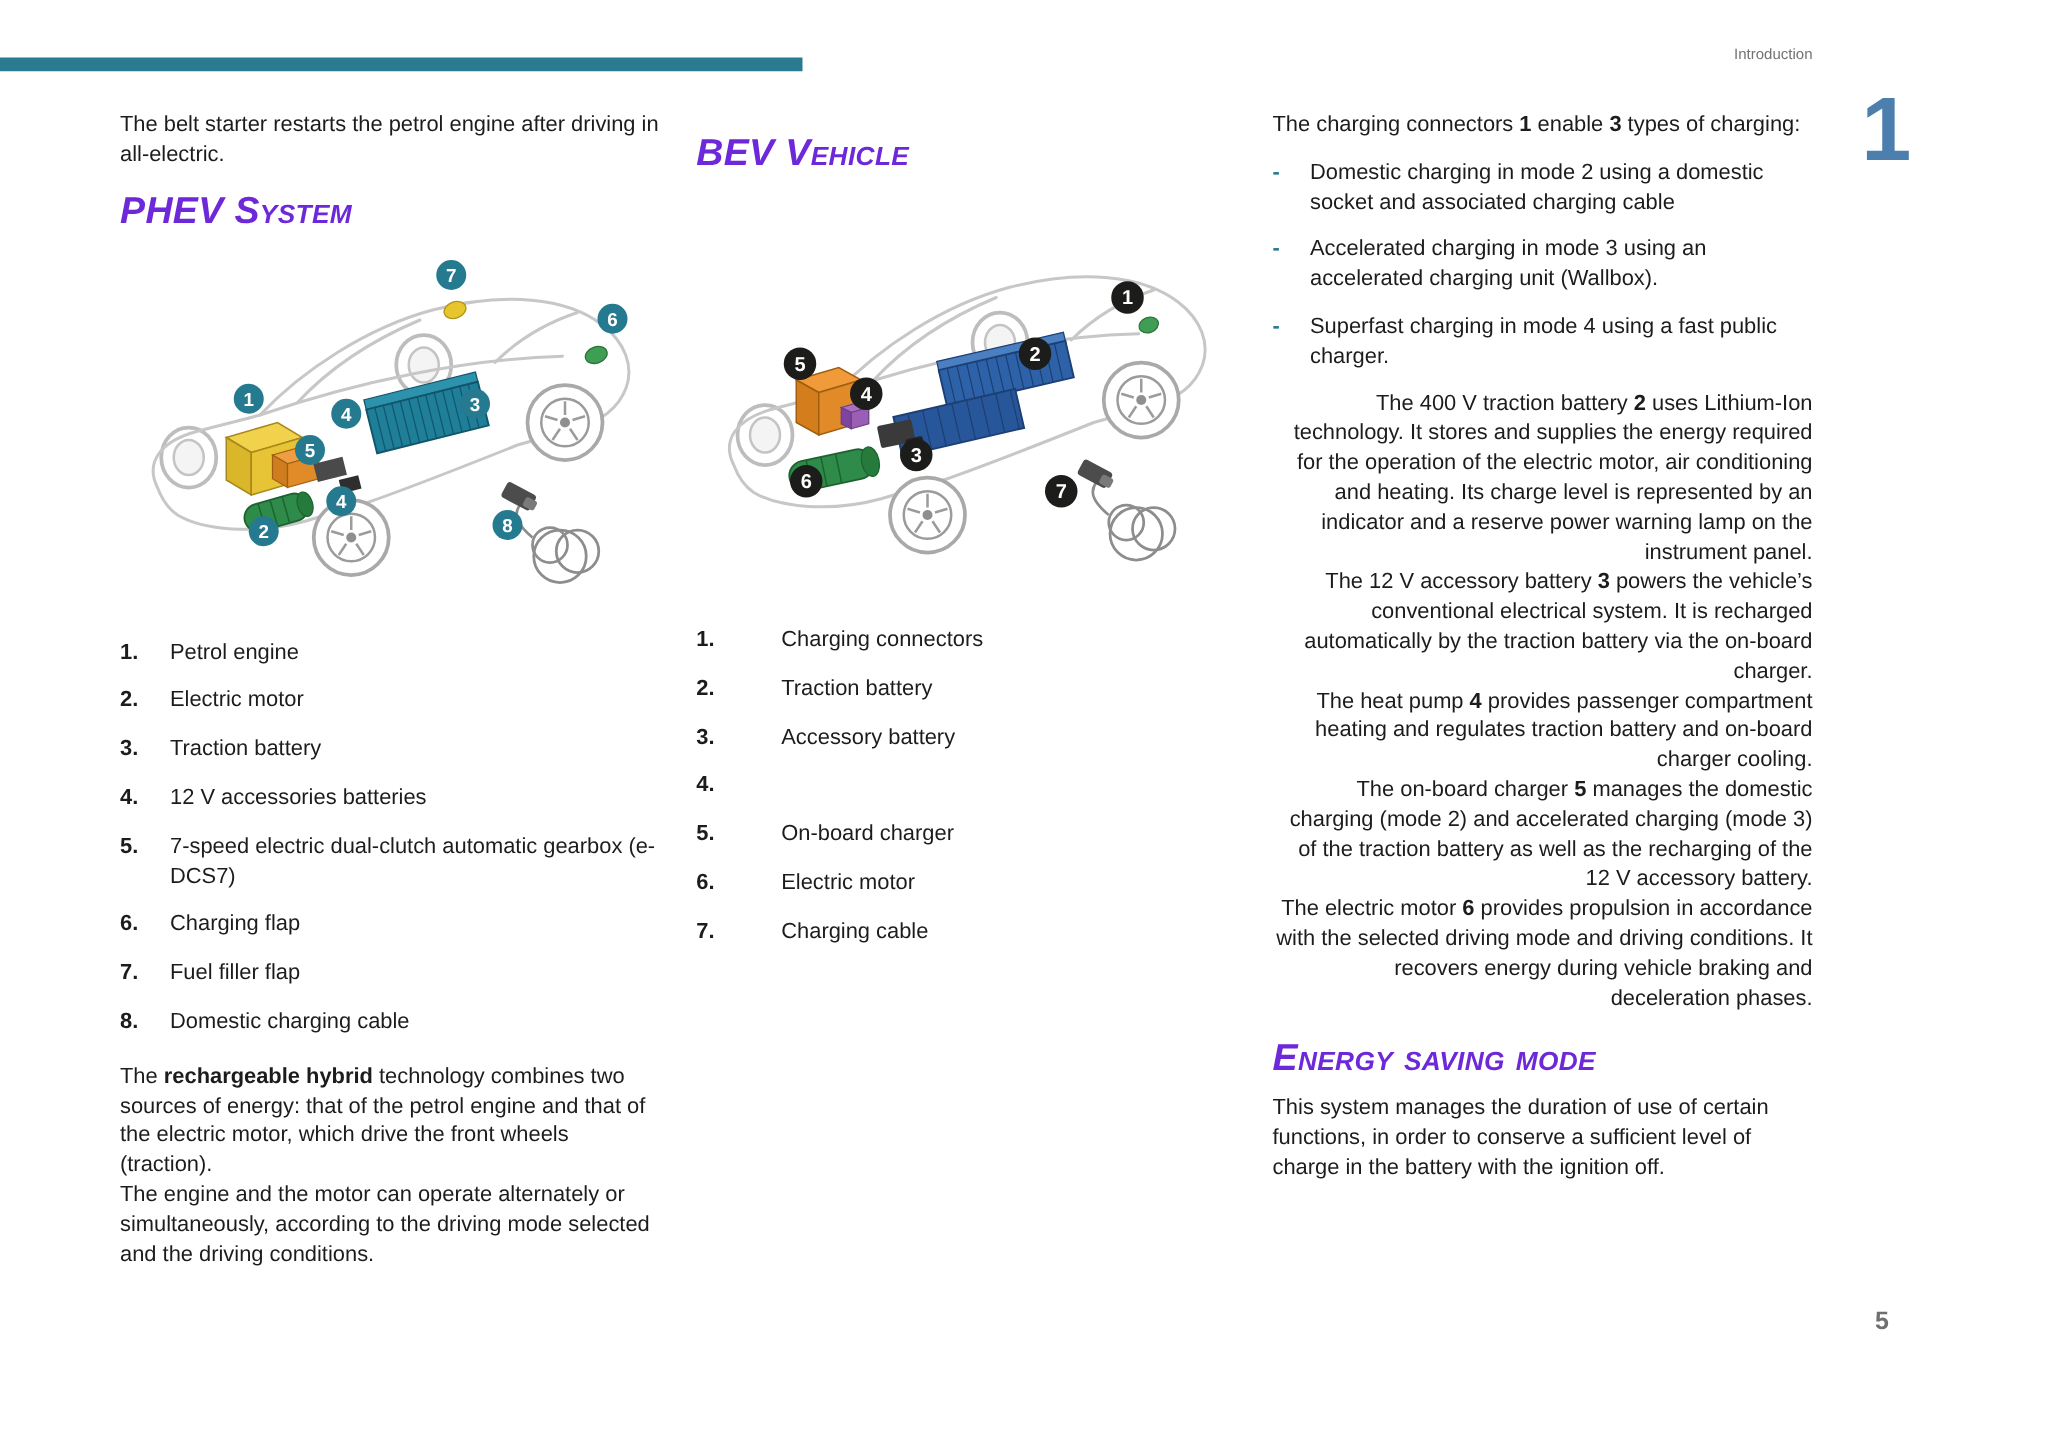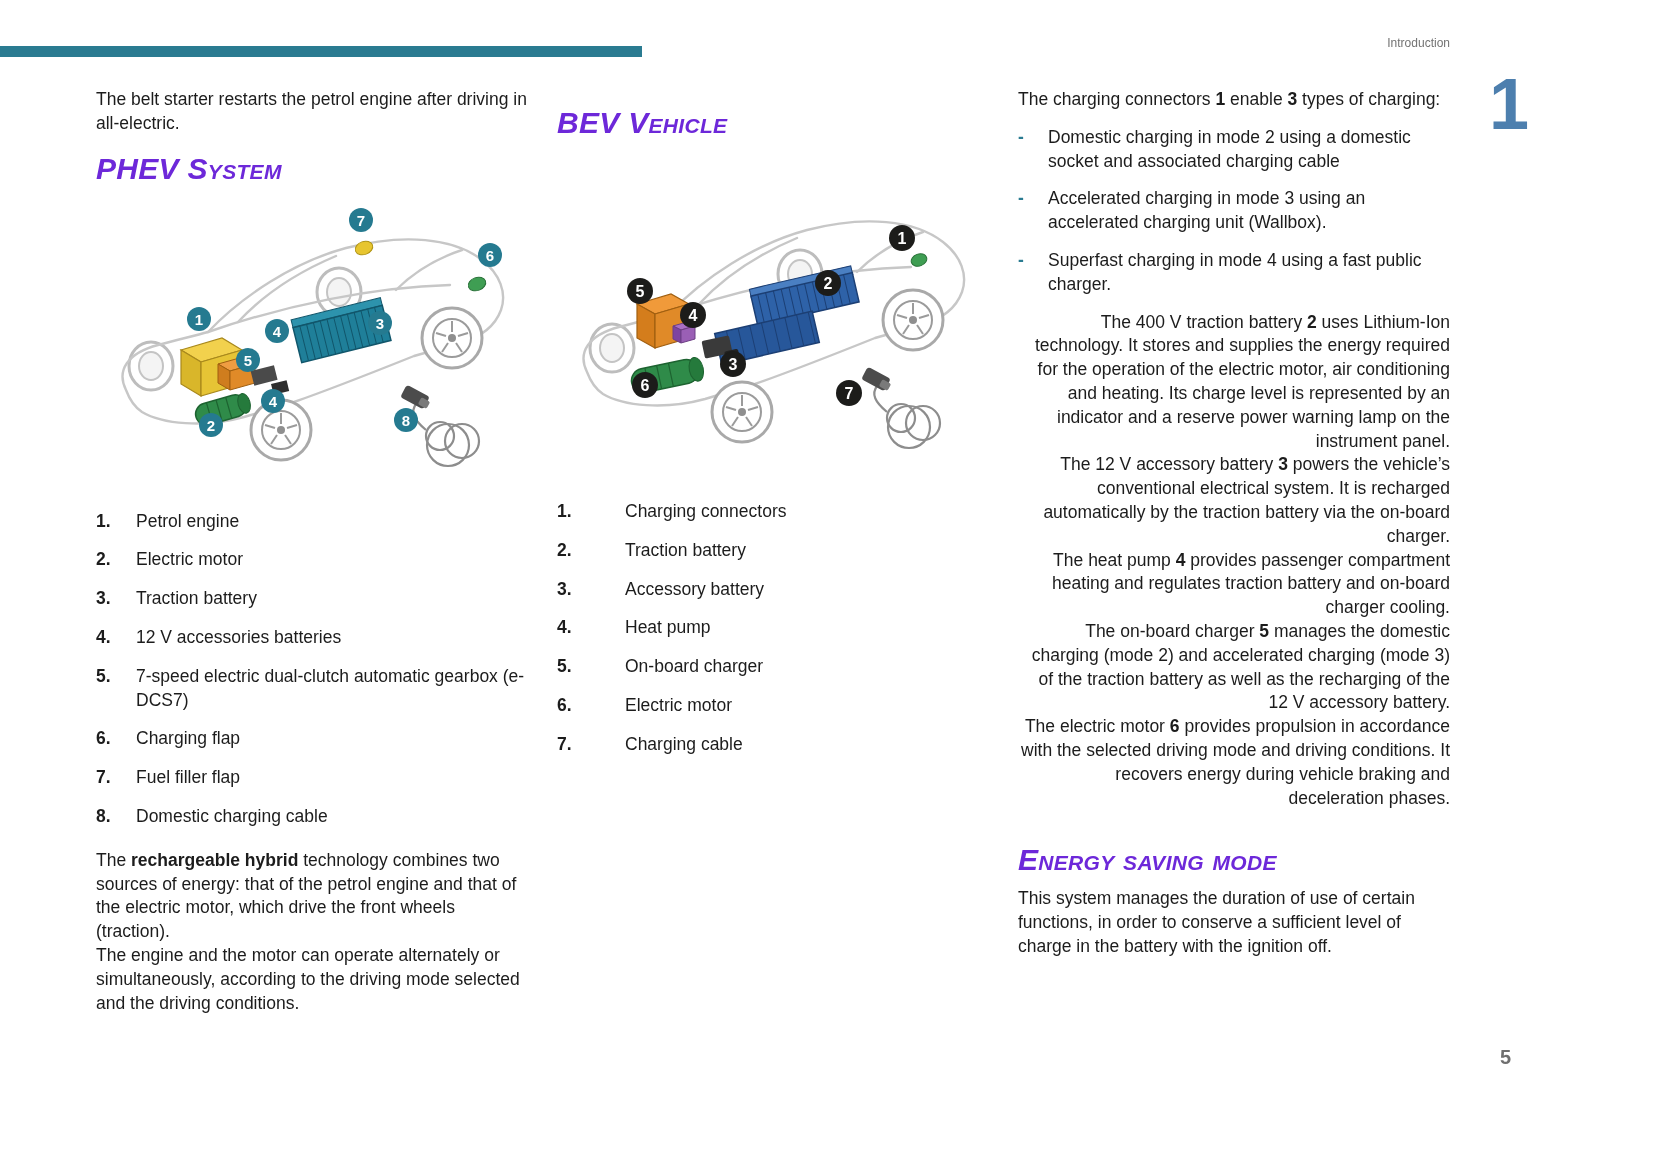--- a/index.html
+++ b/index.html
@@ -47,21 +47,21 @@
   .section-heading {
     margin: 16px 0 12px 0;
     font-size: 30px;
     font-weight: bold;
     font-variant: small-caps;
     letter-spacing: 0.3px;
     color: #6d28d9;
     font-style: italic;
   }
   .col2 .section-heading { margin-top: 18px; }
-  .col3 .section-heading { margin-top: 33px; margin-bottom: 10px; }
+  .col3 .section-heading { margin-top: 20px; margin-bottom: 10px; }
 
   .diagram { display: block; margin: 6px 0 22px 0; }
   .col2 .diagram { margin-top: 40px; margin-bottom: 30px; }
 
   .num-list { margin: 0 0 20px 0; }
   .num-item {
     display: flex;
     margin-bottom: 15px;
     font-size: 17.5px;
     line-height: 1.36;
@@ -370,21 +370,20 @@
       <div class="num-item">
           <span class="num">2.</span>
           <span class="txt">Traction battery</span>
         </div>
       <div class="num-item">
           <span class="num">3.</span>
           <span class="txt">Accessory battery</span>
         </div>
       <div class="num-item">
           <span class="num">4.</span>
-          <span class="txt">Heat pump</span>
         </div>
       <div class="num-item">
           <span class="num">5.</span>
           <span class="txt">On-board charger</span>
         </div>
       <div class="num-item">
           <span class="num">6.</span>
           <span class="txt">Electric motor</span>
         </div>
       <div class="num-item">

